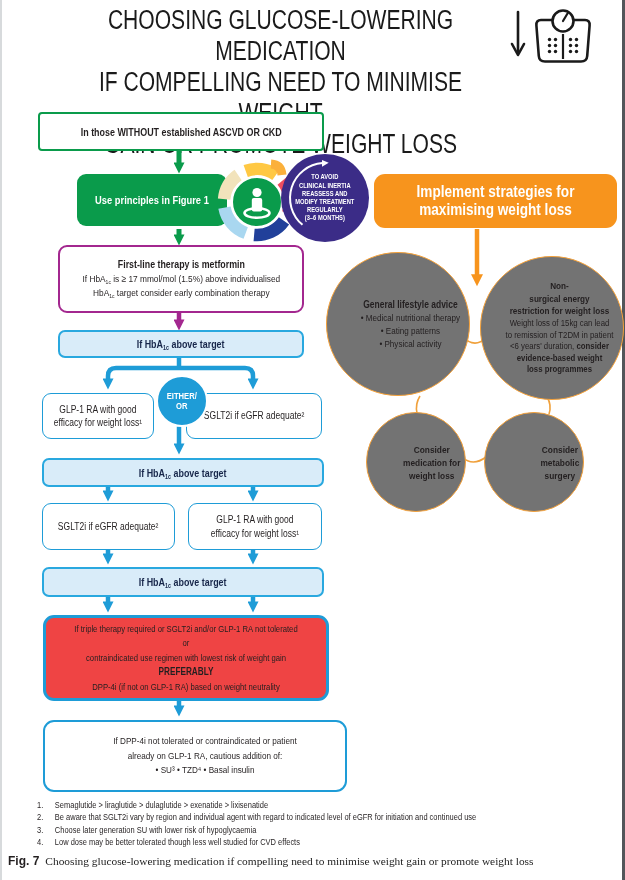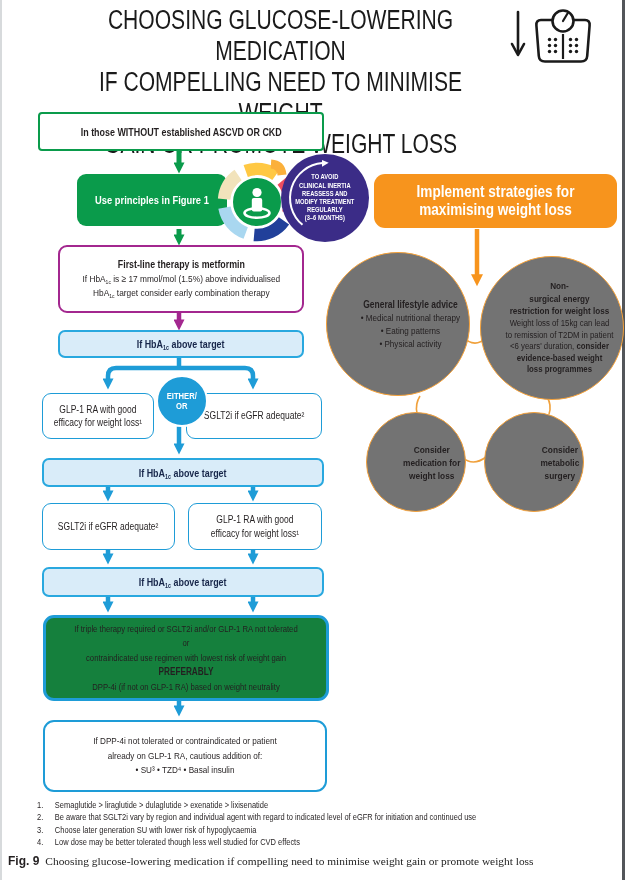--- a/index.html
+++ b/index.html
@@ -41,25 +41,25 @@
   .wbox .t{line-height:13.5px;}
   #r1-left{left:42px;top:393px;width:110px;height:44px;}
   #r1-right{left:186px;top:393px;width:134px;height:44px;}
   #r2-left{left:42px;top:503px;width:131px;height:45px;}
   #r2-right{left:188px;top:503px;width:132px;height:45px;}
   #either-or{left:156px;top:375px;width:48px;height:48px;border-radius:50%;
              background:#1E9CD7;border:2px solid #fff;color:#fff;font-weight:700;
              font-size:9px;z-index:6;}
   #either-or .t{line-height:10px;}
   .box-triple{left:43px;top:615px;width:280px;height:80px;border:3px solid #1E9CD7;
-              border-radius:11px;background:#15803d;font-size:9.4px;}
+              border-radius:11px;background:#ef4444;font-size:9.4px;}
   .box-triple .t{line-height:14.5px;}
   .box-triple b{font-size:10px;}
   .box-dpp4{left:43px;top:720px;width:280px;height:68px;border:2px solid #1E9CD7;
-            border-radius:11px;background:#fff;font-size:9.6px;}
+            border-radius:11px;background:#fff;font-size:9.6px;padding-left:20px;}
   .box-dpp4 .t{line-height:14.5px;}
 
   
   #inertia{left:281px;top:154px;width:88px;height:88px;border-radius:50%;
            background:#3B2C87;color:#fff;font-weight:700;font-size:6.8px;z-index:5;}
   #inertia .t{line-height:8.2px;transform:scaleX(0.85);}
 
   
   .ocirc{background:#737373;border:1.6px solid #F5A139;border-radius:50%;z-index:4;justify-content:flex-end;}
   #c1{left:326px;top:252px;width:142px;height:142px;}
@@ -309,15 +309,15 @@
     <span class="fn-num">3.</span>
       <span>Choose later generation SU with lower risk of hypoglycaemia</span>
   </div>
   <div class="fn-row">
     <span class="fn-num">4.</span>
       <span>Low dose may be better tolerated though less well studied for CVD effects</span>
   </div>
 </div>
 
 <div class="abs" id="caption">
-  <span class="lbl">Fig. 9</span>
+  <span class="lbl">Fig. 7</span>
   <span class="txt">Choosing glucose-lowering medication if compelling need to minimise weight gain or promote weight loss</span>
 </div>
 
 </body></html>

